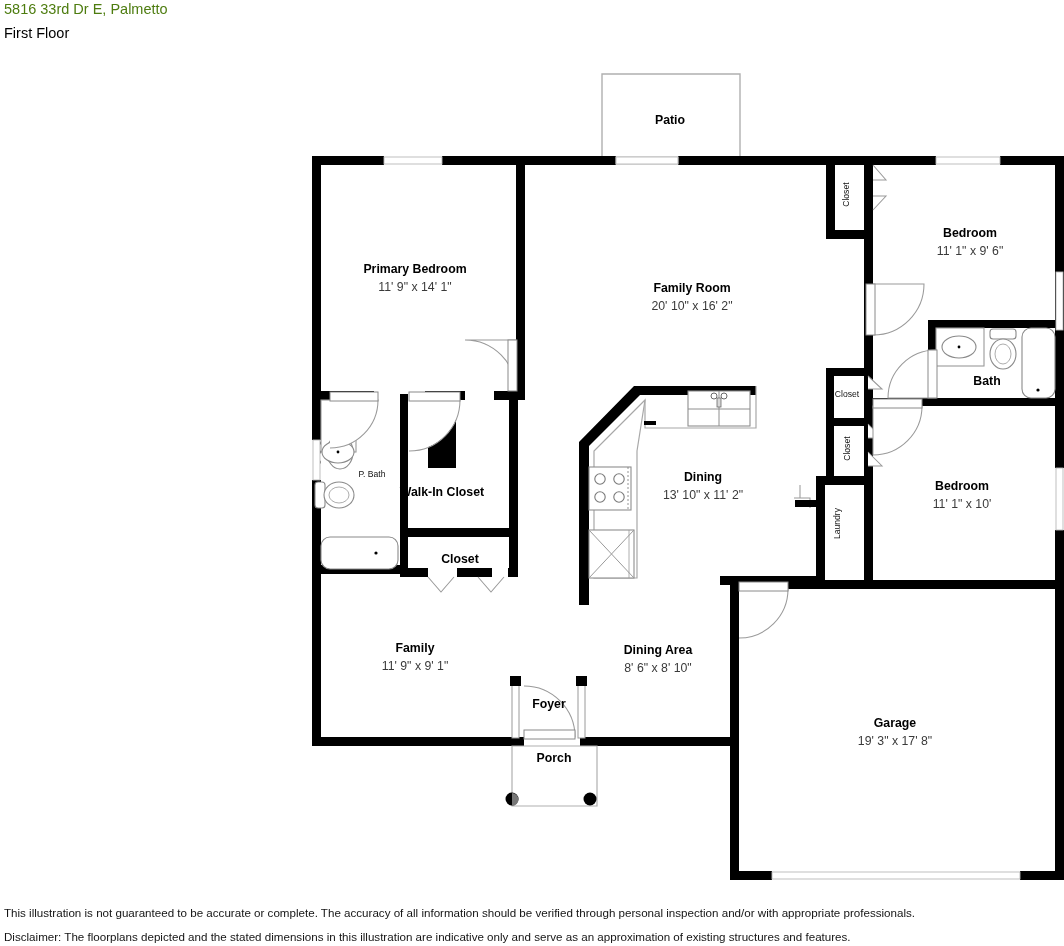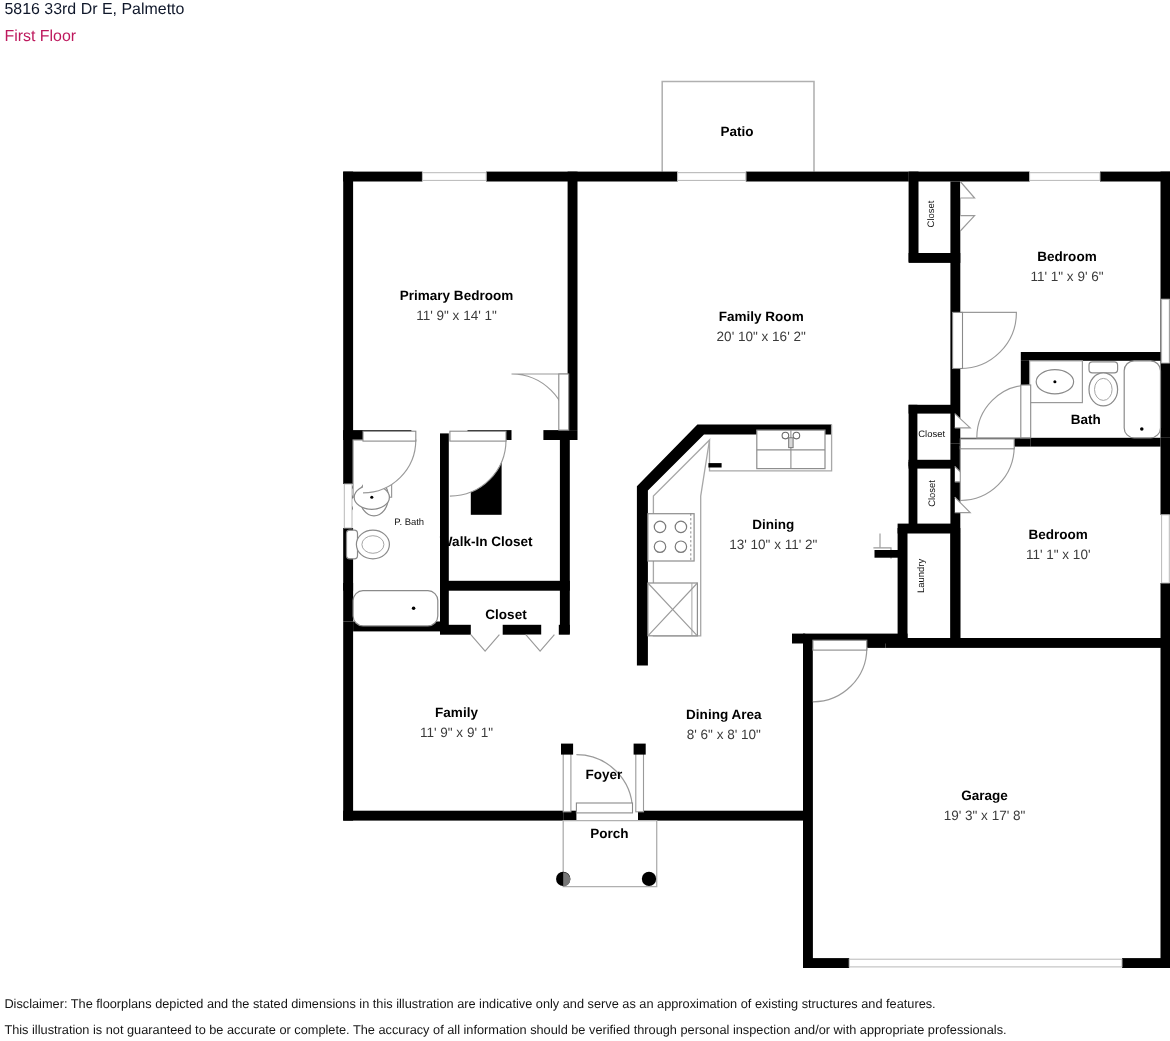--- a/index.html
+++ b/index.html
@@ -17,27 +17,27 @@
   }
   #titleblock {
     position: absolute;
     left: 4px;
     top: 0px;
     width: 500px;
   }
   #titleblock .addr {
     font-size: 14.5px;
     line-height: 19px;
-    color: #0f172a;
+    color: #4d7c0f;
     white-space: nowrap;
   }
   #titleblock .floor {
     font-size: 14.5px;
     line-height: 19px;
-    color: #be185d;
+    color: #000000;
     margin-top: 5px;
     white-space: nowrap;
   }
   #plan {
     position: absolute;
     left: 0;
     top: 0;
     width: 1064px;
     height: 900px;
   }
@@ -409,15 +409,15 @@
     <span class="rname">Closet</span>
   </div>
 
   <div class="rlabel rot90 small" style="left:806px; top:518px; width:64px;">
     <span class="rname">Laundry</span>
   </div>
 
 </div>
 
 <div id="disclaimer">
+  <p>This illustration is not guaranteed to be accurate or complete. The accuracy of all information should be verified through personal inspection and/or with appropriate professionals.</p>
   <p>Disclaimer: The floorplans depicted and the stated dimensions in this illustration are indicative only and serve as an approximation of existing structures and features.</p>
-  <p>This illustration is not guaranteed to be accurate or complete. The accuracy of all information should be verified through personal inspection and/or with appropriate professionals.</p>
 </div>
 
 </body></html>

